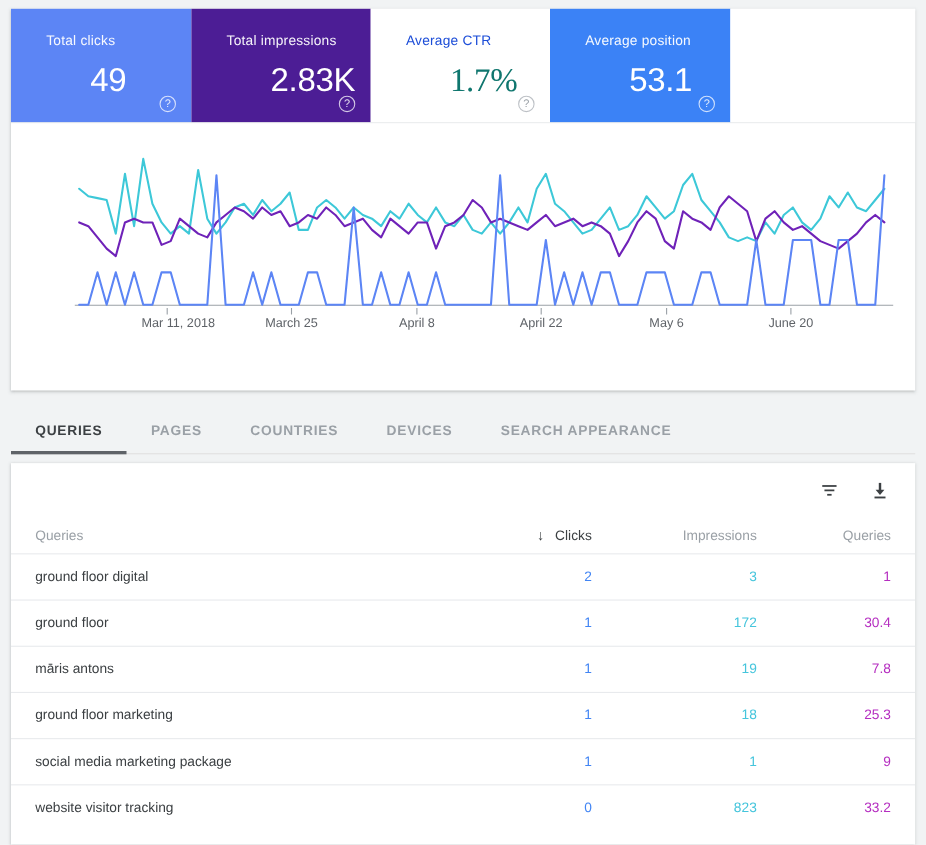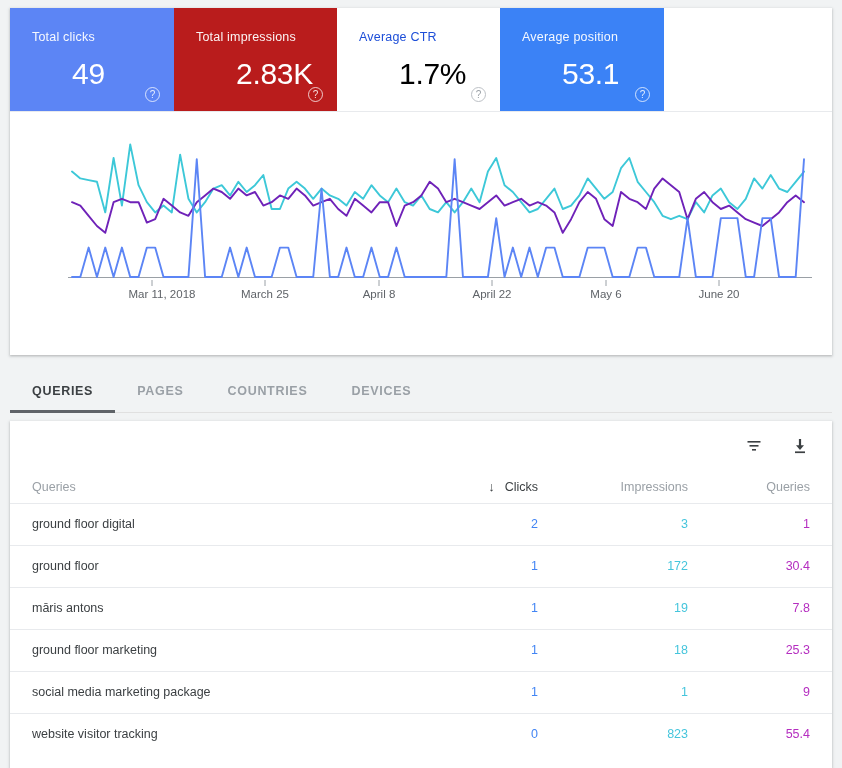--- a/index.html
+++ b/index.html
@@ -21,26 +21,26 @@
     box-shadow: 0 1px 2px rgba(60,64,67,.25), 0 1px 3px 1px rgba(60,64,67,.10);
   }
   .metrics {
     display: flex;
     height: 103px;
     width: 100%;
   }
   .metric {
     position: relative;
     flex: 0 0 163px;
-    padding: 22px 0 0 22px;
+    padding: 22px 0 0 32px;
     cursor: pointer;
     user-select: none;
   }
   .metric.clicks       { background: #5c85f5; flex-basis: 164px; }
-  .metric.impressions  { background: #b91c1c; flex-basis: 163px; }
+  .metric.impressions  { background: #4c1d95; flex-basis: 163px; }
   .metric.ctr          { background: #ffffff; flex-basis: 163px; }
   .metric.position     { background: #3b82f6; flex-basis: 164px; }
   .metric.spacer       { background: #ffffff; flex: 1 1 auto; }
 
   .metric-label {
     font-size: 12.5px;
     letter-spacing: .2px;
     line-height: 15px;
   }
   .metric-value {
@@ -51,21 +51,21 @@
     letter-spacing: -.3px;
     margin-left: 40px;
   }
   .metric.clicks .metric-label,
   .metric.impressions .metric-label,
   .metric.position .metric-label { color: #ffffff; opacity: .95; }
   .metric.clicks .metric-value,
   .metric.impressions .metric-value,
   .metric.position .metric-value { color: #ffffff; }
   .metric.ctr .metric-label { color: #1d4ed8; }
-  .metric.ctr .metric-value { color: #000000; }
+  .metric.ctr .metric-value { color: #0f766e; font-family: Liberation Serif, serif; }
 
   .help-icon {
     position: absolute;
     right: 14px; bottom: 9px;
     width: 15px; height: 15px;
     border-radius: 50%;
     border: 1px solid rgba(255,255,255,.75);
     color: rgba(255,255,255,.85);
     font-size: 10px; line-height: 13px;
     text-align: center;
@@ -246,20 +246,23 @@
       </div>
       <div class="tab">
         <span>PAGES</span>
       </div>
       <div class="tab">
         <span>COUNTRIES</span>
       </div>
       <div class="tab">
         <span>DEVICES</span>
       </div>
+      <div class="tab">
+        <span>SEARCH APPEARANCE</span>
+      </div>
     </div>
 
   <div class="table-card">
 
     <div class="table-toolbar">
       <div class="tool-btn" title="filter">
         <svg width="18" height="18" viewBox="0 0 18 18">
           <rect x="2.5" y="4" width="13" height="1.6" fill="#3c4043"></rect>
           <rect x="4.5" y="8" width="9" height="1.6" fill="#3c4043"></rect>
           <rect x="7" y="12" width="4" height="1.6" fill="#3c4043"></rect>
@@ -319,18 +322,18 @@
           <tr>
             <td class="col-query">social media marketing package</td>
             <td class="col-clicks">1</td>
             <td class="col-impr">1</td>
             <td class="col-pos">9</td>
           </tr>
           <tr>
             <td class="col-query">website visitor tracking</td>
             <td class="col-clicks">0</td>
             <td class="col-impr">823</td>
-            <td class="col-pos">55.4</td>
+            <td class="col-pos">33.2</td>
           </tr>
         </tbody>
     </table>
   </div>
 </div>
 
 </body></html>

